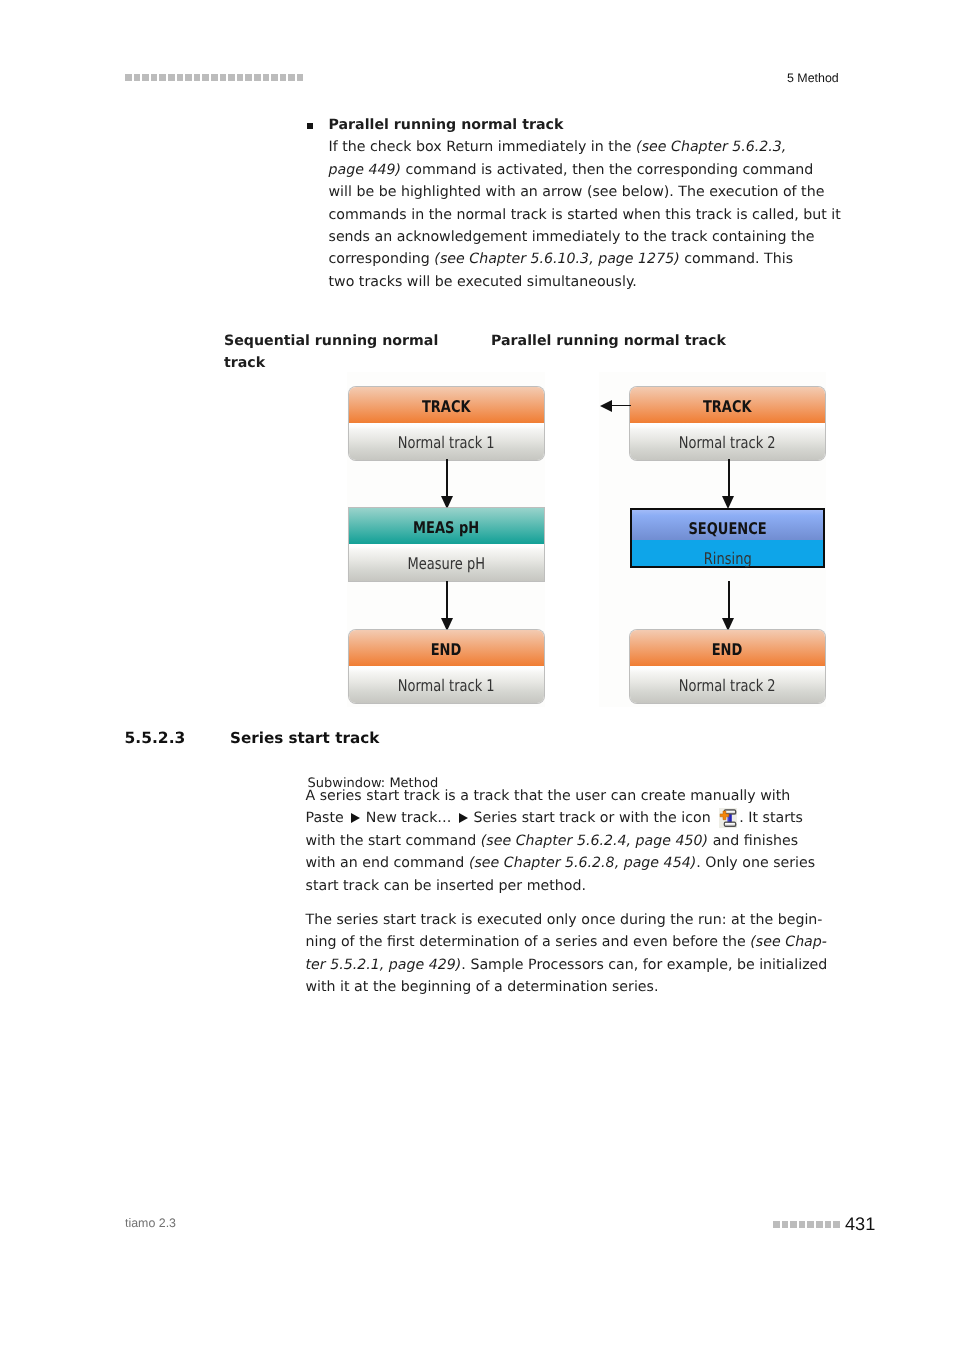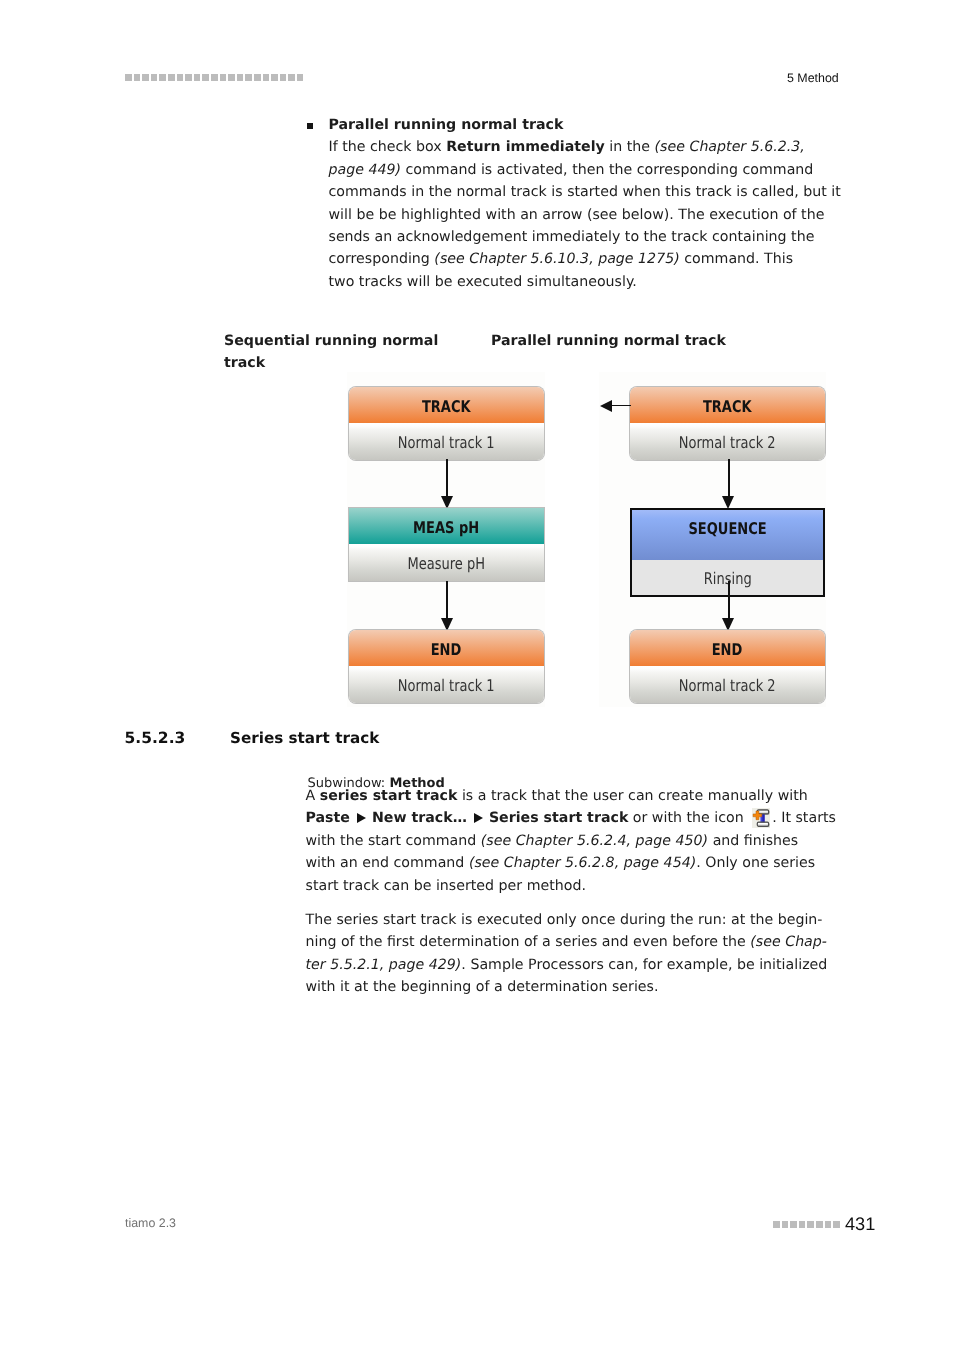--- a/index.html
+++ b/index.html
@@ -8,21 +8,21 @@
   .page{position:relative;width:954px;height:1350px;overflow:hidden;background:#fff;}
 
   
   .hdr-marks{position:absolute;left:125px;top:74px;display:flex;gap:2px;}
   .hdr-marks i{display:block;width:6.6px;height:7px;background:#bcbcbc;}
   .hdr-right{position:absolute;left:787px;top:71px;font-size:12.4px;color:#111;font-family:"Liberation Sans",sans-serif;}
 
   
   .bullet{position:absolute;left:307px;top:123px;width:5.5px;height:5.5px;background:#141414;}
   .blk{position:absolute;font-size:14.2px;line-height:22.4px;color:#1d1d1d;white-space:nowrap;}
-  .b{font-weight:bold;}
+  .b{font-weight:normal;}
   .i{font-style:italic;}
 
   #blk1{left:328.5px;top:114px;}
   #blk1 .ttl{font-weight:bold;}
 
   
   .cap{position:absolute;font-weight:bold;font-size:14.2px;line-height:22.0px;text-align:left;color:#1d1d1d;white-space:nowrap;}
   #capL{left:224px;top:330px;width:441px;}
   #capR{left:491px;top:330px;width:441px;}
 
@@ -37,22 +37,22 @@
   .node .hd span{display:inline-block;transform:scaleX(0.805);}
   .node .bd{height:37px;line-height:40px;text-align:center;font-size:16.2px;color:#333;}
   .node .bd span{display:inline-block;transform:scaleX(0.805);}
   .node.round{border-radius:7px;box-shadow:0 0 0 1px rgba(168,168,168,0.75);overflow:hidden;}
   .node.round .hd{background:linear-gradient(to bottom,#f3cbb2 0%,#f07d33 100%);}
   .node.round .bd{background:linear-gradient(to bottom,#ffffff 0%,#fdfdfd 8%,#f5f5f3 18%,#e6e6e2 45%,#d5d6d1 70%,#c6c6c1 100%);}
   .node.sq{box-shadow:0 0 0 1px rgba(168,168,168,0.75);overflow:hidden;}
   .node.sq .hd{background:linear-gradient(to bottom,#9ad3cb 0%,#12a096 100%);}
   .node.sq .bd{background:linear-gradient(to bottom,#ffffff 0%,#fdfdfd 8%,#f5f5f3 18%,#e6e6e2 45%,#d5d6d1 70%,#c6c6c1 100%);}
   .node.blue{border:2px solid #0d0d0d;width:191px;}
-  .node.blue .hd{background:linear-gradient(to bottom,#a2bbf8 0%,#8daef5 18%,#718dd1 100%);height:50px;line-height:38px;}
-  .node.blue .bd{background:#e5e5e5;height:35px;line-height:38px;}
+  .node.blue .hd{background:linear-gradient(to bottom,#a2bbf8 0%,#8daef5 18%,#718dd1 100%);height:30px;line-height:38px;}
+  .node.blue .bd{background:#0ea5e9;height:26px;line-height:38px;}
 
   .vline{position:absolute;width:1.7px;background:#111;}
   .ahead-d{position:absolute;width:0;height:0;border-left:6px solid transparent;border-right:6px solid transparent;border-top:13px solid #111;}
   .hline{position:absolute;height:1.6px;background:#111;}
   .ahead-l{position:absolute;width:0;height:0;border-top:6px solid transparent;border-bottom:6px solid transparent;border-right:12px solid #111;}
 
   
   .sec-num{position:absolute;left:124.5px;top:729px;font-weight:bold;font-size:15.5px;color:#111;}
   .sec-title{position:absolute;left:230px;top:729px;font-weight:bold;font-size:15.2px;color:#111;}
   .subwin{position:absolute;left:307.5px;top:776px;font-size:13px;color:#1d1d1d;white-space:nowrap;}
@@ -97,22 +97,22 @@
       <i></i>
     </div>
   <div class="hdr-right">5 Method</div>
 
   <div class="bullet"></div>
   <div class="blk" id="blk1">
     <div class="ttl">Parallel running normal track</div>
     <div>
         <div><span>If the check box </span><span class="b">Return immediately</span><span> in the </span><span class="i">(see Chapter 5.6.2.3,</span></div>
         <div><span class="i">page 449)</span><span> command is activated, then the corresponding command</span></div>
+        <div><span>will be be highlighted with an arrow (see below). The execution of the</span></div>
         <div><span>commands in the normal track is started when this track is called, but it</span></div>
-        <div><span>will be be highlighted with an arrow (see below). The execution of the</span></div>
         <div><span>sends an acknowledgement immediately to the track containing the</span></div>
         <div><span>corresponding </span><span class="i">(see Chapter 5.6.10.3, page 1275)</span><span> command. This</span></div>
         <div><span>two tracks will be executed simultaneously.</span></div>
       </div>
   </div>
 
   <div class="cap" id="capL">
       <div><span>Sequential running normal</span></div>
       <div><span>track</span></div>
     </div>

